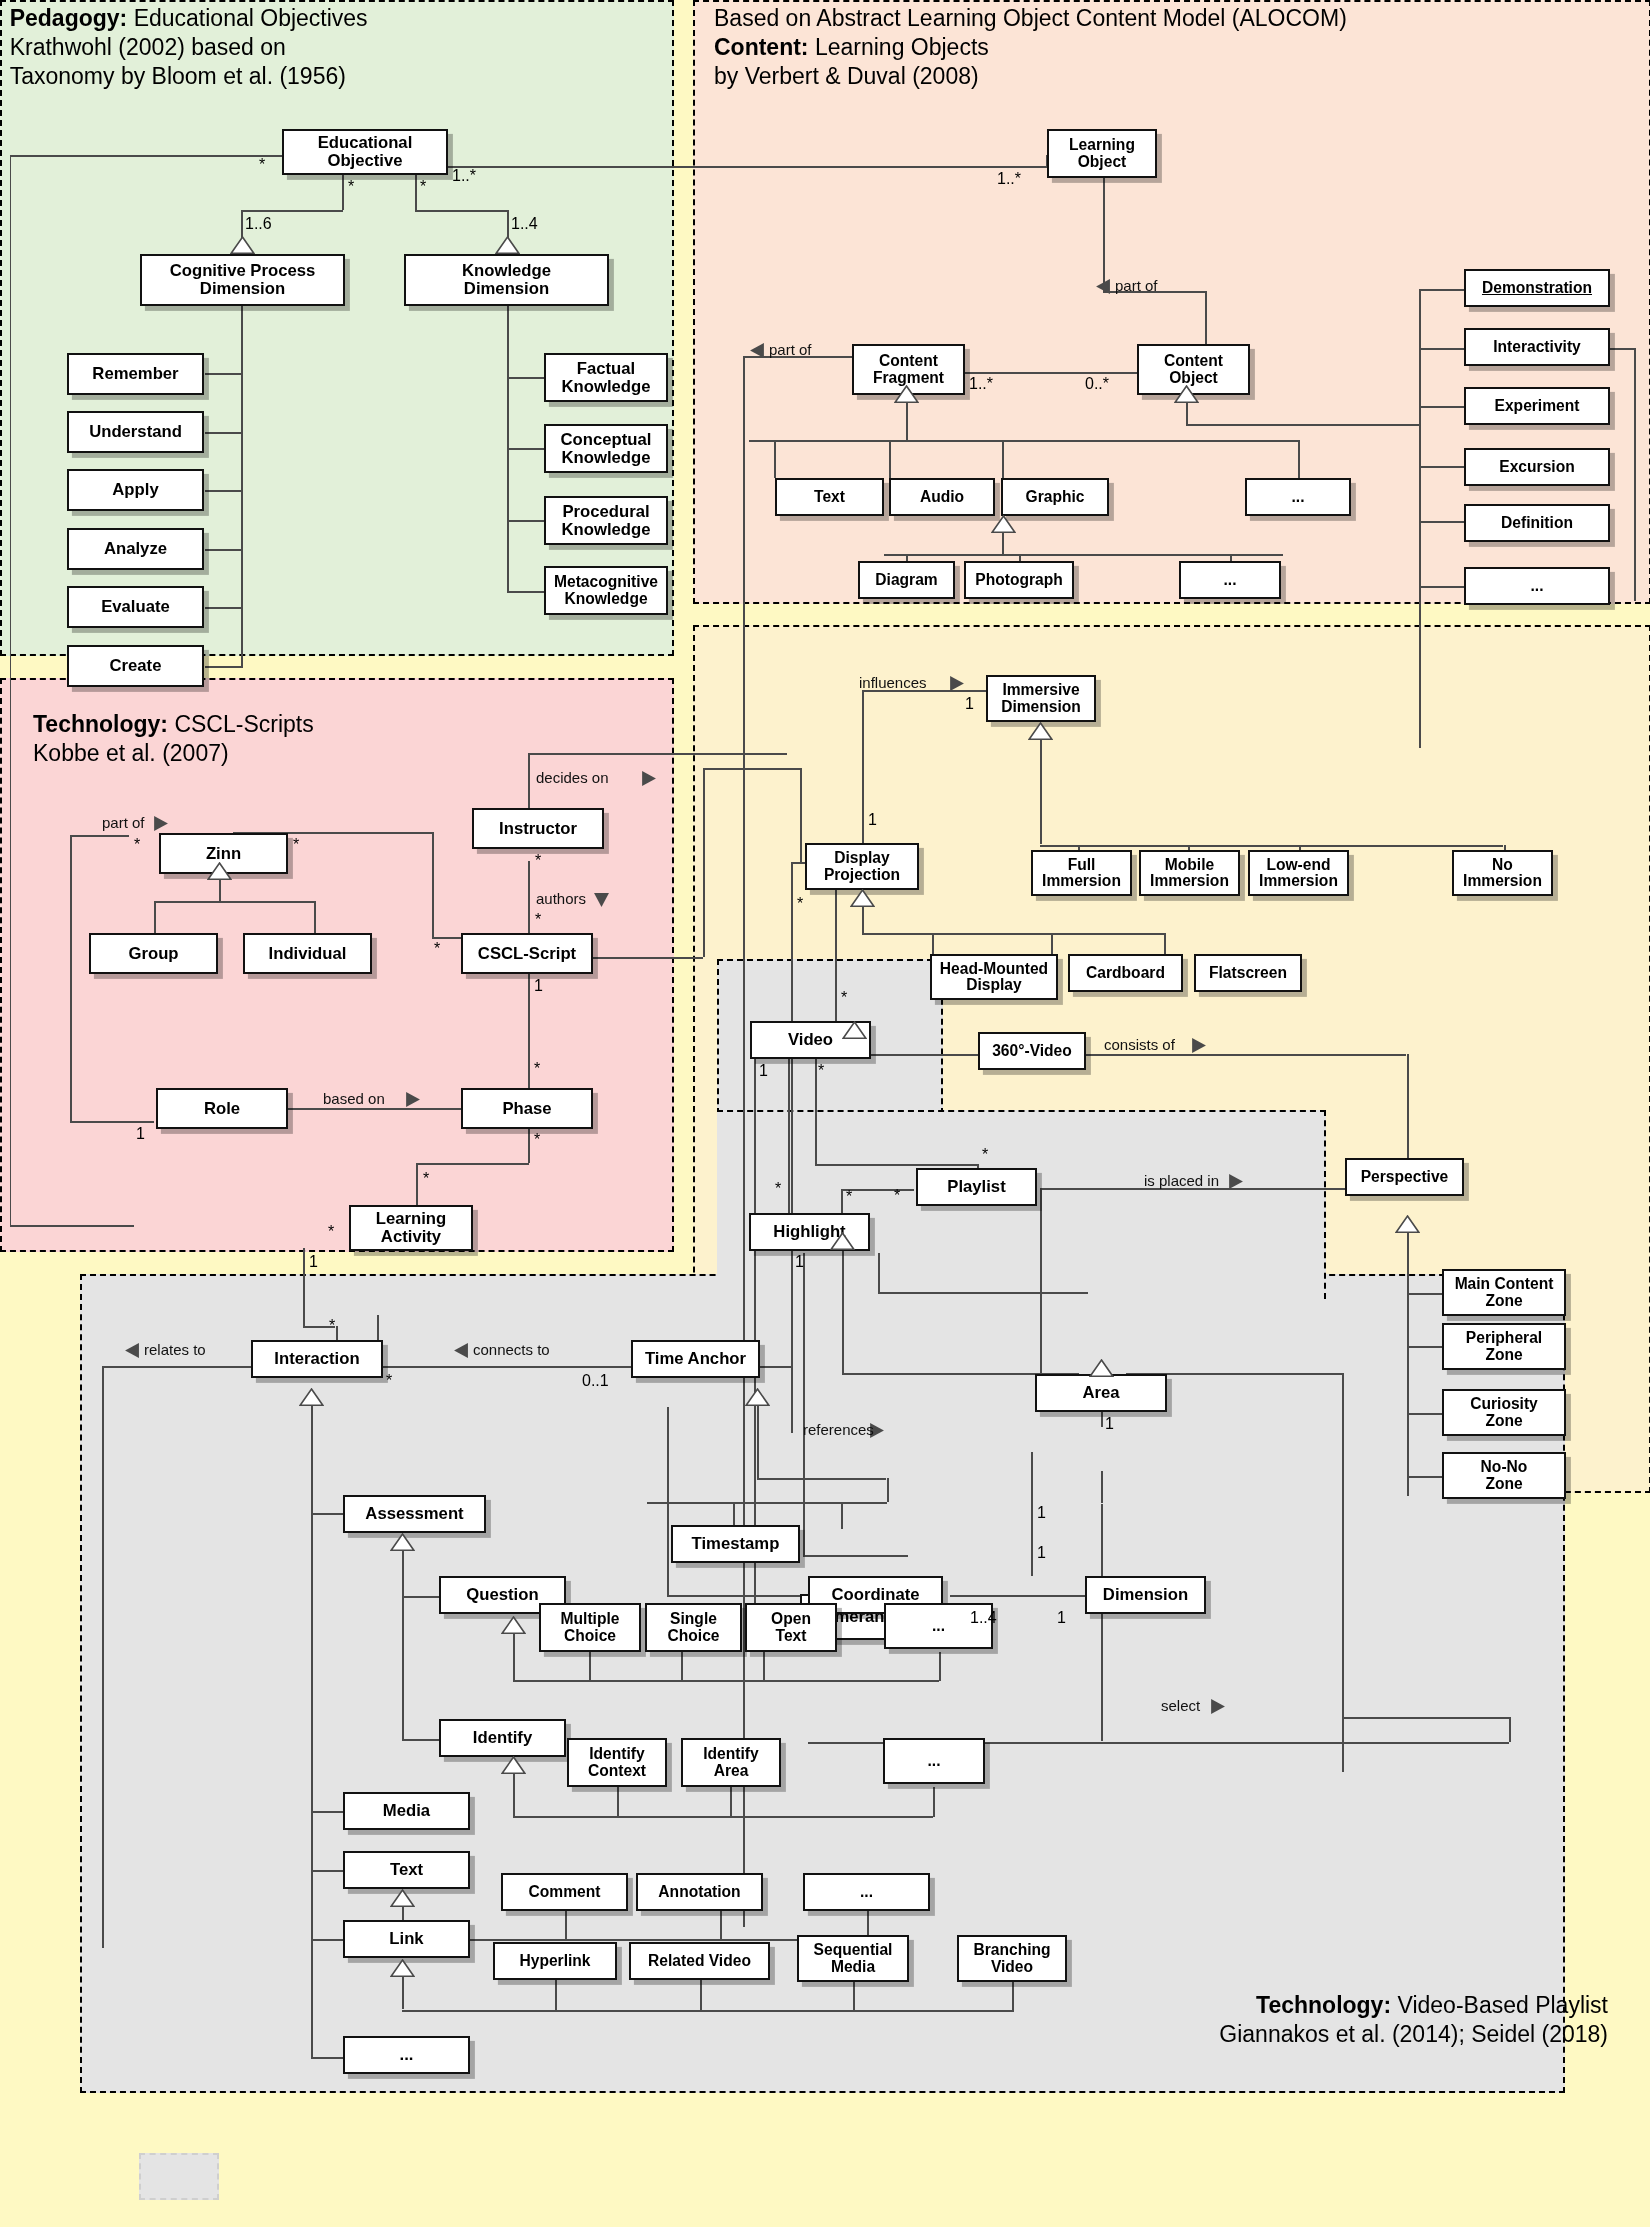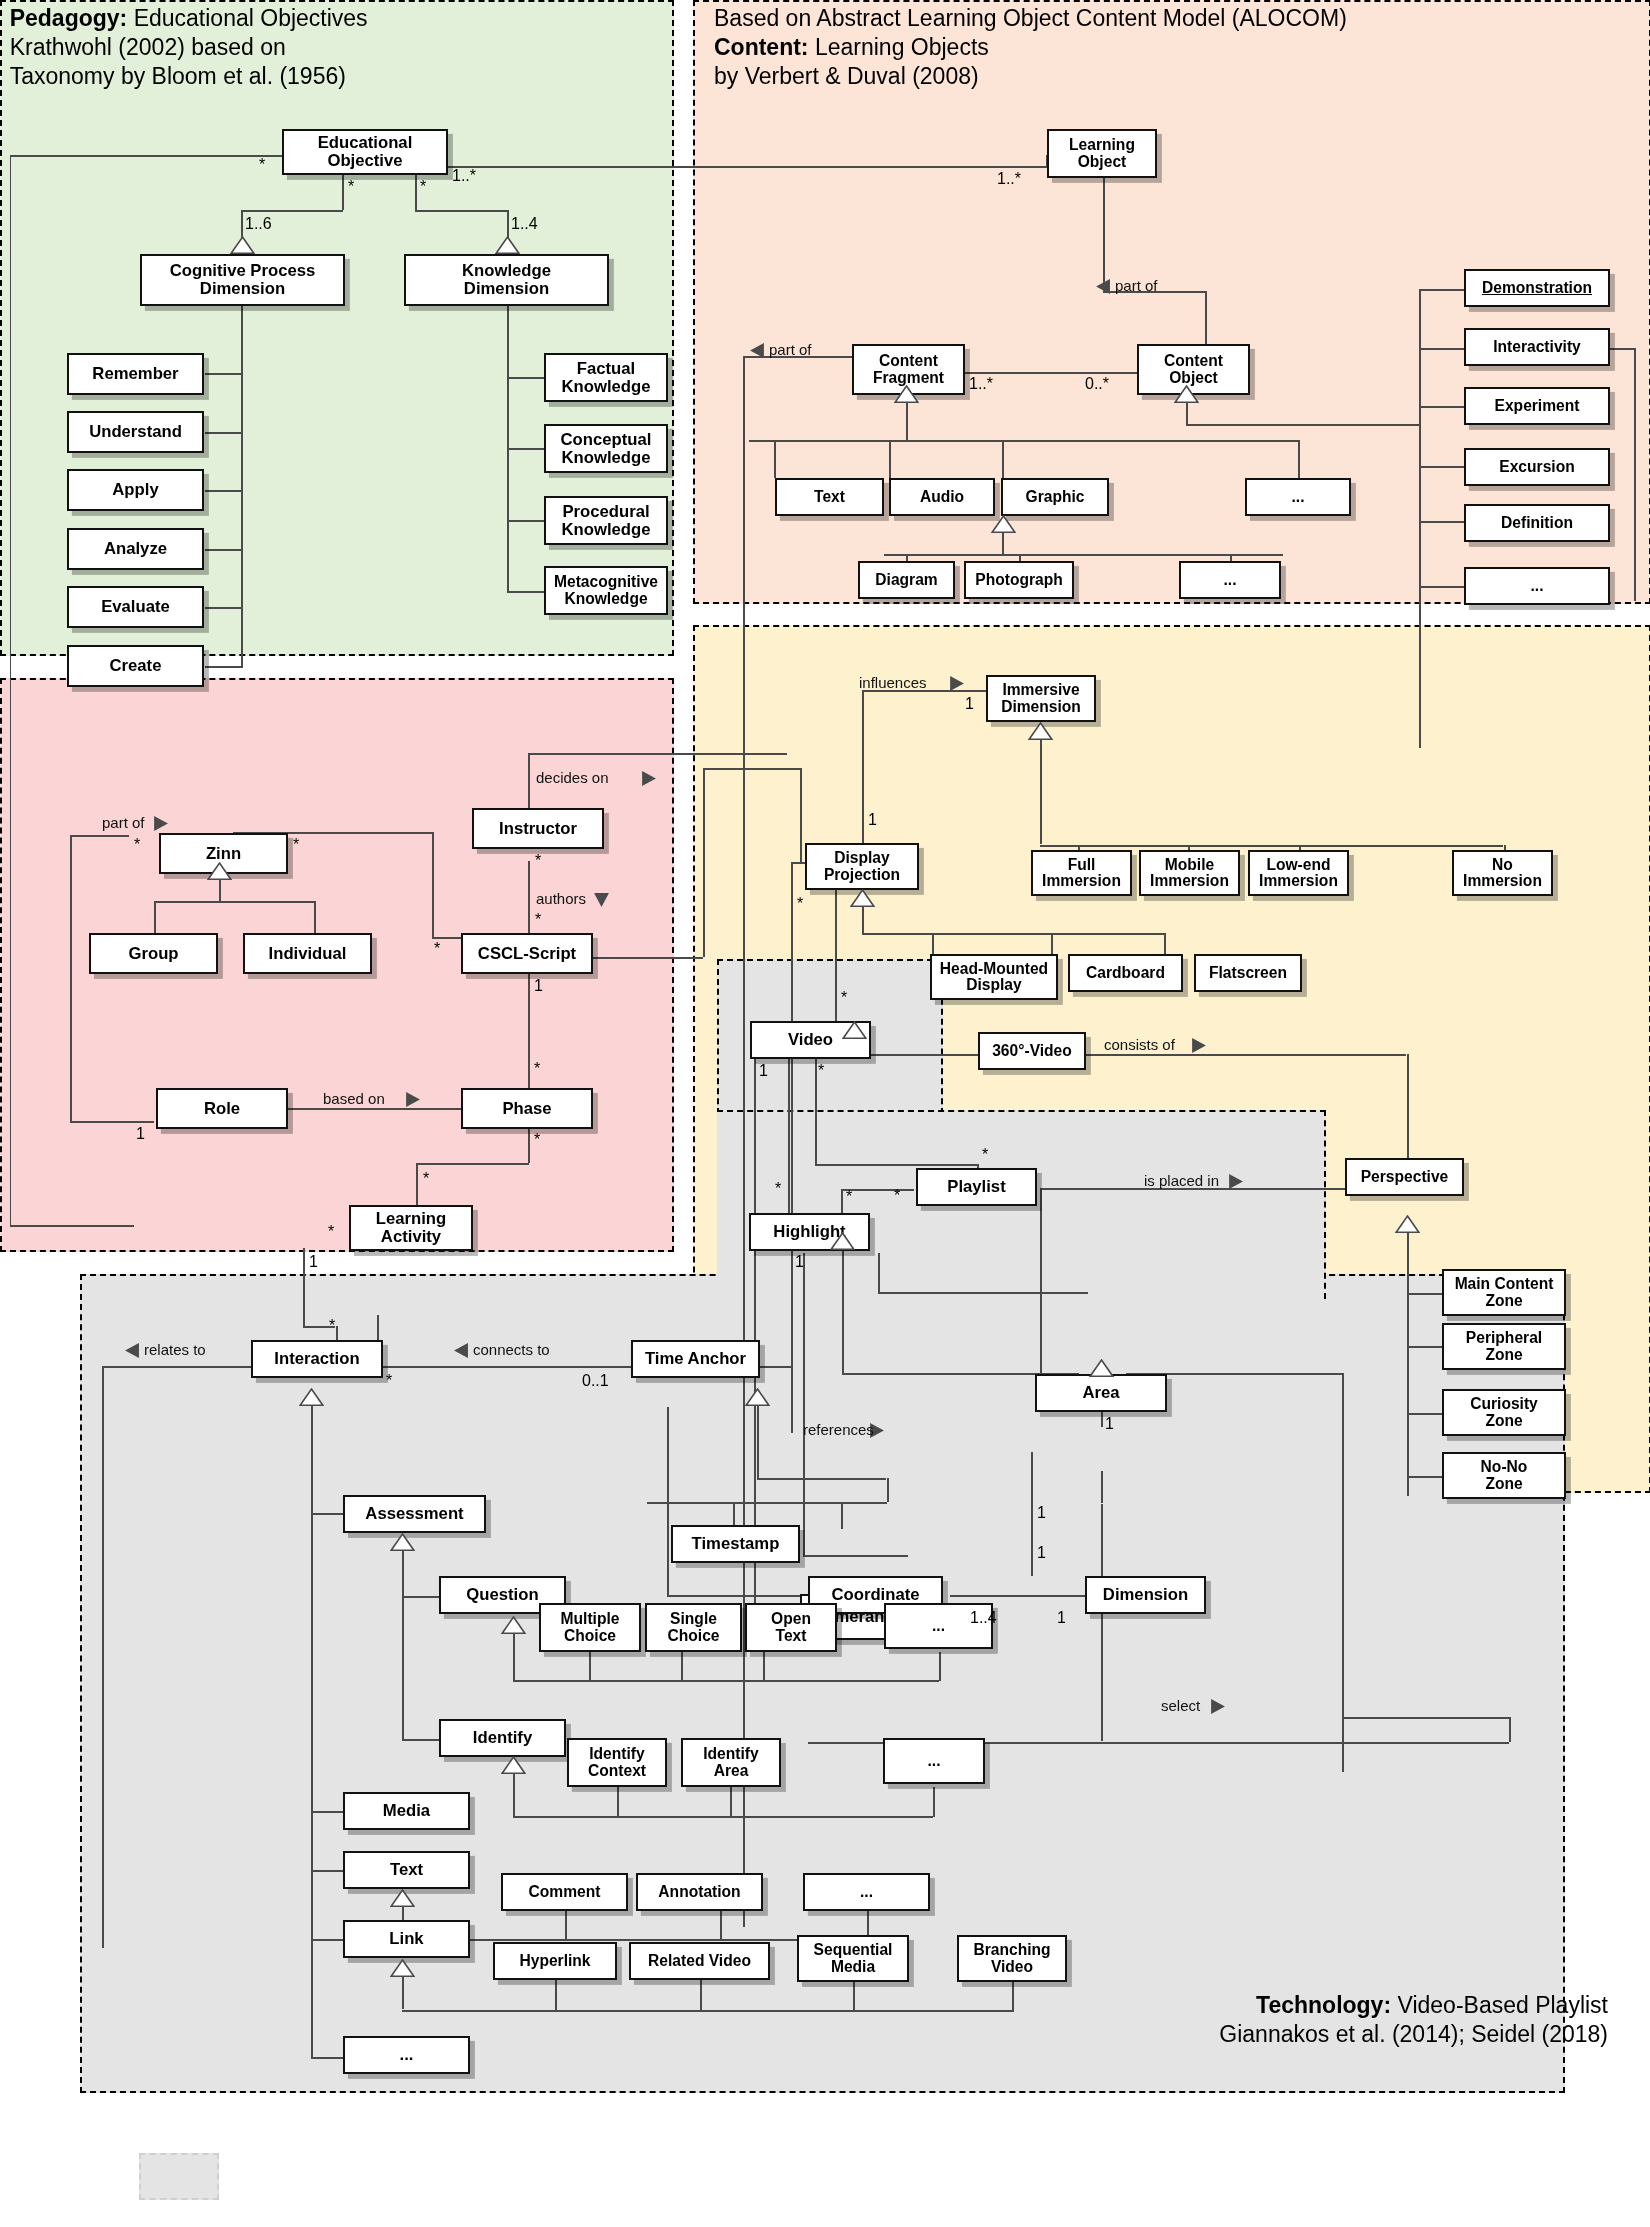--- a/index.html
+++ b/index.html
@@ -1,16 +1,16 @@
 <!DOCTYPE html>
 <html style="font-size:8.6px"><head>
 <meta charset="utf-8">
 <style>
   html,body{margin:0;padding:0;background:#000;}
-  #stage{position:relative;width:1651px;height:2227px;background:#ffffff;
+  #stage{position:relative;width:1651px;height:2227px;background:#fef9c3;
          font-family:"Liberation Sans",sans-serif;overflow:hidden;}
   .region{position:absolute;box-sizing:border-box;border:2.7px dashed #000;}
   .region.green {background:#e2f0d9;}
   .region.peach {background:#fce4d6;}
   .region.pink  {background:#fbd5d5;}
   .region.yellow{background:#fdf2cd;}
   .region.grey  {background:#e4e4e4;}
   
   .cap{position:absolute;color:#000;line-height:1.25;white-space:nowrap;}
   .cap b{font-weight:bold;}
@@ -52,20 +52,24 @@
     <div>Krathwohl (2002) based on</div>
     <div>Taxonomy by Bloom et al. (1956)</div>
   </div>
 
   <div class="cap lg" style="left:714px;top:4.3px;">
     <div>Based on Abstract Learning Object Content Model (ALOCOM)</div>
     <div><b>Content:</b><span> Learning Objects</span></div>
     <div>by Verbert &amp; Duval (2008)</div>
   </div>
 
+  <div class="cap lg" style="left:33px;top:710px;">
+    <div><b>Technology:</b><span> CSCL-Scripts</span></div>
+    <div>Kobbe et al. (2007)</div>
+  </div>
 
 
   <div class="cap lg rt" style="right:43px;top:1991px;">
     <div><b>Technology:</b><span> Video-Based Playlist</span></div>
     <div>Giannakos et al. (2014); Seidel (2018)</div>
   </div>
 
   <div class="legend" style="left:139px;top:2153px;width:80px;height:47px;"></div>
 
   <div class="ln lnh" style="left:9.7px;top:155px;width:272px;"></div>

